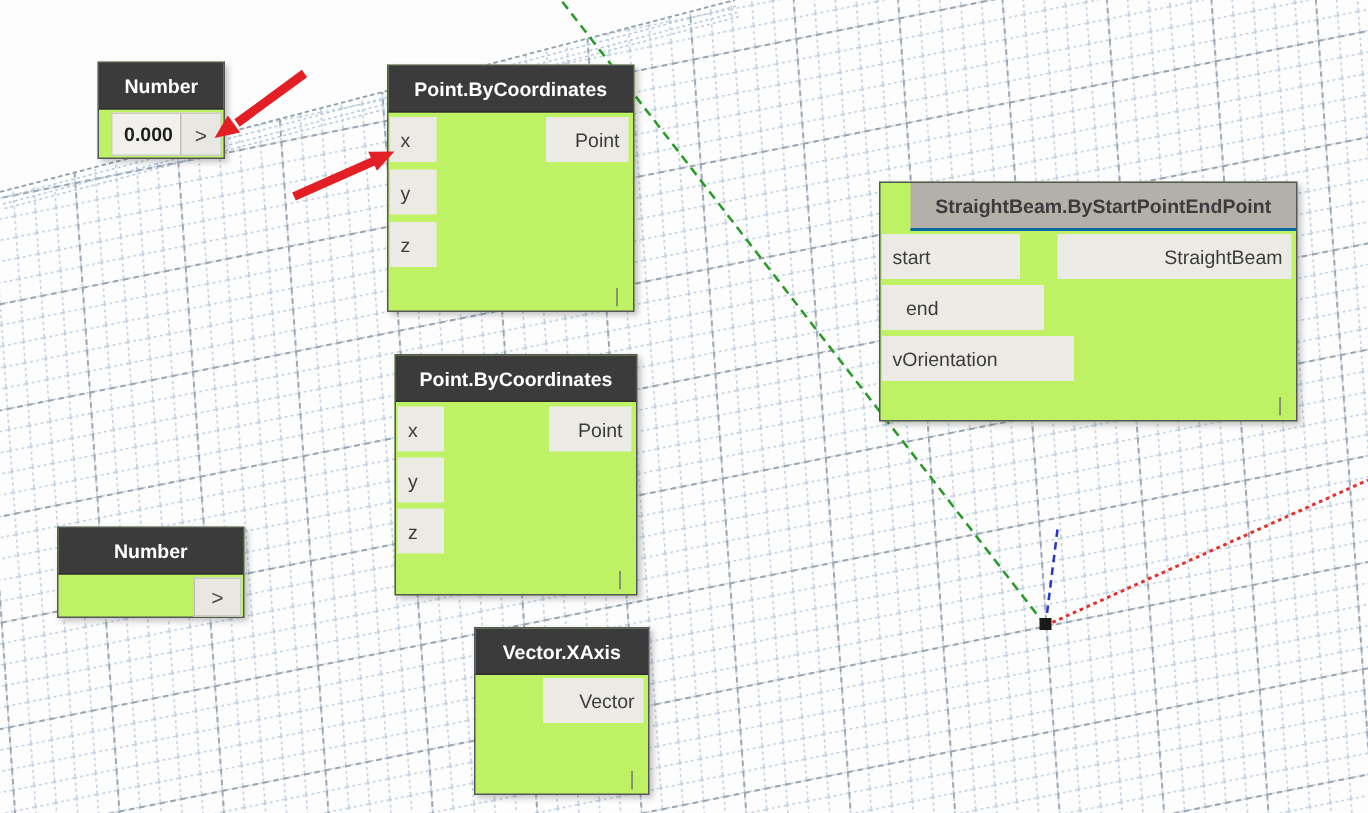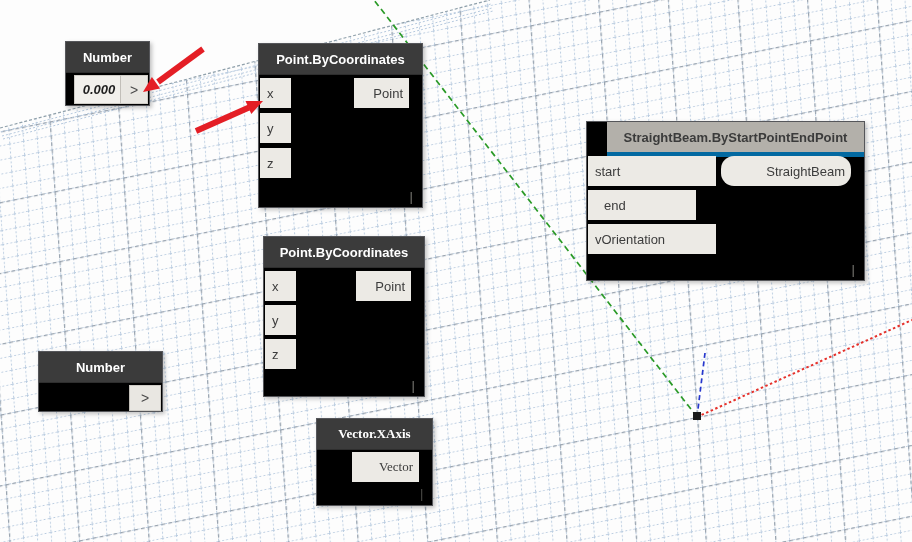--- a/index.html
+++ b/index.html
@@ -4,30 +4,30 @@
 <style>
   html,body{margin:0;padding:0;}
   body{width:912px;height:542px;position:relative;overflow:hidden;background:#fdfdfd;
        font-family:"Liberation Sans",sans-serif;}
   #stage{position:absolute;inset:0;width:912px;height:542px;}
   svg.layer{position:absolute;left:0;top:0;}
   #arrow-layer{pointer-events:none;z-index:6;}
   #grid-layer{z-index:0;}
 
   
-  .node{position:absolute;background:#000000;border:1px solid #55565a;box-sizing:border-box;
+  .node{position:absolute;background:#bef264;border:1px solid #55565a;box-sizing:border-box;
         box-shadow:2px 2px 4px rgba(40,40,40,.28);z-index:3;}
   .node-header{position:absolute;left:0;top:0;right:0;height:30px;background:#3b3b3b;
         color:#ffffff;font-weight:bold;font-size:13px;display:flex;align-items:center;
         justify-content:center;white-space:nowrap;border-bottom:1px solid #2e2e2e;cursor:move;}
-  .node.light-header .node-header{background:#b3b0aa;color:#3b3b3b;border-bottom:5px solid #0369a1;margin-left:20px;}
+  .node.light-header .node-header{background:#b3b0aa;color:#3b3b3b;border-bottom:2px solid #0369a1;margin-left:20px;}
   .pin,.pout{position:absolute;background:#eceae5;box-sizing:border-box;display:flex;
         align-items:center;font-size:13px;color:#3c3c3c;height:30px;}
   .pin{left:1px;padding-left:7px;}
-  .pout{right:13px;justify-content:flex-end;padding-right:6px;margin-left:44px;}
+  .pout{right:3px;justify-content:flex-end;padding-right:6px;margin-left:44px;}
   .lacing{position:absolute;right:9px;bottom:3px;font-size:13px;color:#7b7a74;}
   .num-input{position:absolute;background:#f2f0ec;border:1px solid #cfccc6;box-sizing:border-box;
         display:flex;align-items:center;justify-content:center;font-size:13px;font-weight:600;
         color:#1e1e1e;}
   .num-chevron{position:absolute;background:#e9e7e2;border:1px solid #cfccc6;border-left:1px solid #c2bfb9;
         box-sizing:border-box;display:flex;align-items:center;justify-content:center;
         font-size:14px;color:#4a4a4a;}
 </style>
 </head>
 <body>
@@ -59,43 +59,43 @@
     <line x1="697" y1="417" x2="374" y2="0" stroke-width="1.7" stroke-dasharray="6 4" stroke="#2a9a27"></line>
     <line x1="697" y1="417" x2="912" y2="320" stroke-width="2" stroke-dasharray="2.5 2.5" stroke="#e5312b"></line>
     <line x1="697" y1="417" x2="705" y2="353" stroke-width="1.7" stroke-dasharray="5 3.5" stroke="#2637cd"></line>
     <rect x="693" y="412" width="8" height="8" fill="#1a1a1a"></rect>
   </svg>
 
   <div class="node" style="left:65px;top:41px;width:85px;height:65px;">
     <div class="node-header">
       <span>Number</span>
     </div>
-    <div class="num-input" style="left:8px;top:33px;width:50px;height:29px;font-style:italic;">0.000</div>
+    <div class="num-input" style="left:8px;top:33px;width:50px;height:29px;">0.000</div>
     <div class="num-chevron" style="left:54px;top:33px;width:28px;height:29px;">&gt;</div>
   </div>
 
   <div class="node" style="left:258px;top:43px;width:165px;height:165px;">
     <div class="node-header">
       <span>Point.ByCoordinates</span>
     </div>
     <div class="pin" style="top:34px;width:31px;">x</div>
     <div class="pin" style="top:69px;width:31px;">y</div>
     <div class="pin" style="top:104px;width:31px;">z</div>
     <div class="pout" style="top:34px;width:55px;">Point</div>
     <div class="lacing">|</div>
   </div>
 
   <div class="node light-header" style="left:586px;top:121px;width:279px;height:160px;">
     <div class="node-header">
       <span>StraightBeam.ByStartPointEndPoint</span>
     </div>
-    <div class="pin" style="top:34px;width:128px;">start</div>
+    <div class="pin" style="top:34px;width:92px;">start</div>
     <div class="pin" style="top:68px;width:108px;padding-left:16px;">end</div>
     <div class="pin" style="top:102px;width:128px;">vOrientation</div>
-    <div class="pout" style="top:34px;width:130px;border-radius:13px;">StraightBeam</div>
+    <div class="pout" style="top:34px;width:156px;">StraightBeam</div>
     <div class="lacing">|</div>
   </div>
 
   <div class="node" style="left:263px;top:236px;width:162px;height:161px;">
     <div class="node-header">
       <span>Point.ByCoordinates</span>
     </div>
     <div class="pin" style="top:34px;width:31px;">x</div>
     <div class="pin" style="top:68px;width:31px;">y</div>
     <div class="pin" style="top:102px;width:31px;">z</div>
@@ -103,21 +103,21 @@
     <div class="lacing">|</div>
   </div>
 
   <div class="node" style="left:38px;top:351px;width:125px;height:61px;">
     <div class="node-header">
       <span>Number</span>
     </div>
     <div class="num-chevron" style="left:90px;top:33px;width:32px;height:26px;">&gt;</div>
   </div>
 
-  <div class="node" style="left:316px;top:418px;width:117px;height:88px;font-family:Liberation Serif, serif;">
+  <div class="node" style="left:316px;top:418px;width:117px;height:112px;">
     <div class="node-header">
       <span>Vector.XAxis</span>
     </div>
     <div class="pout" style="top:33px;width:67px;text-align:center;">Vector</div>
     <div class="lacing">|</div>
   </div>
 
   <svg id="arrow-layer" class="layer" width="912" height="542">
     <line x1="203" y1="49" x2="158" y2="82" stroke-width="6" stroke="#e41e25"></line>
     <polygon points="143,92 151.9,77.0 160.1,88.4" fill="#e41e25"></polygon>

